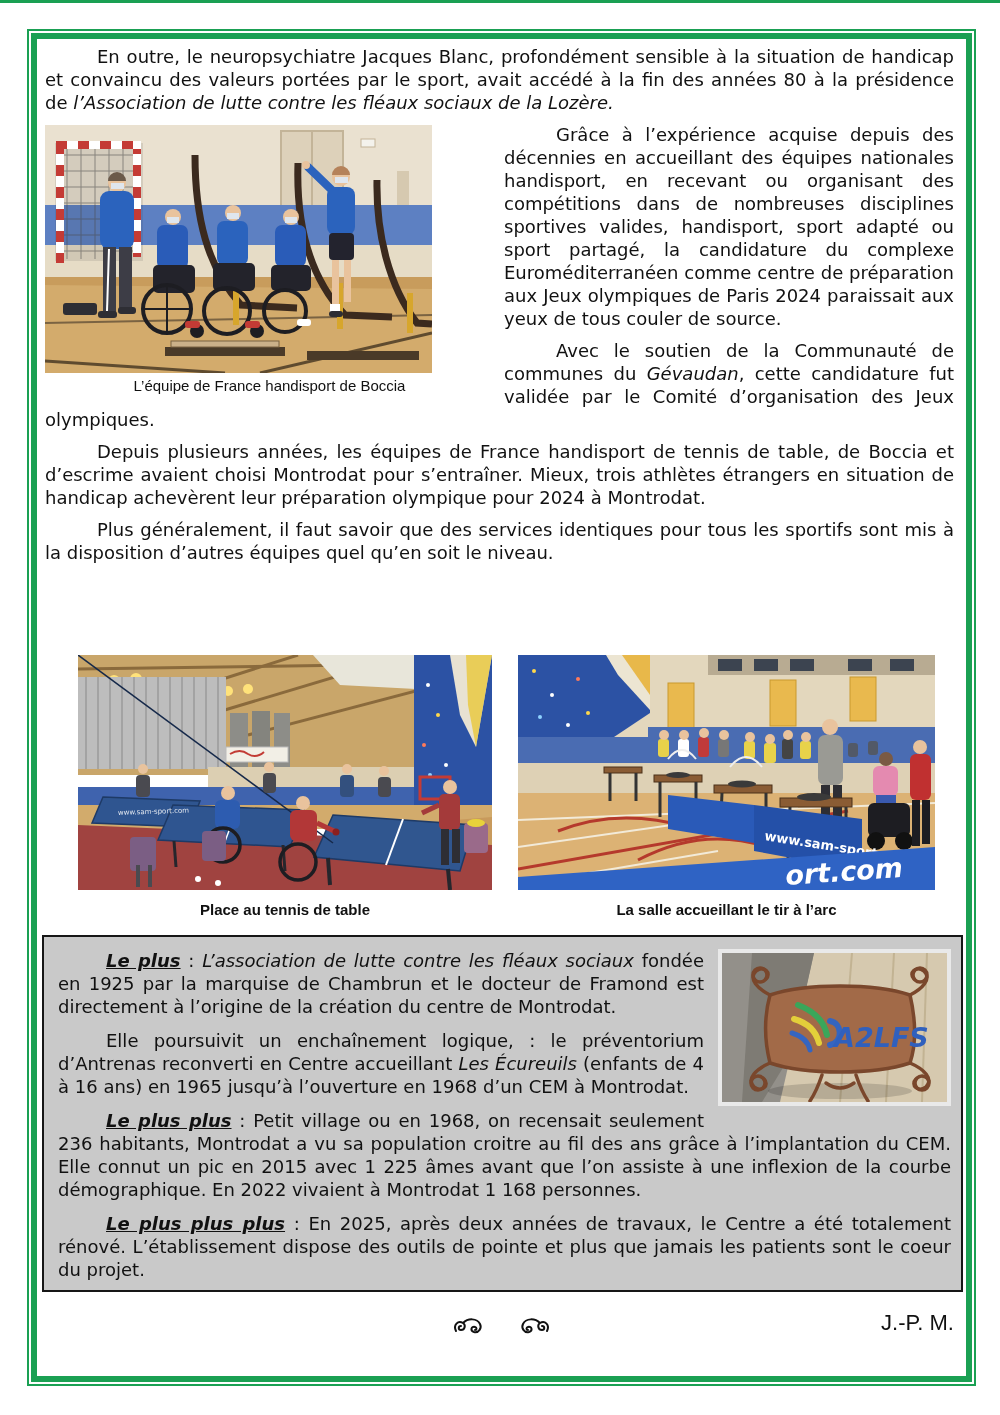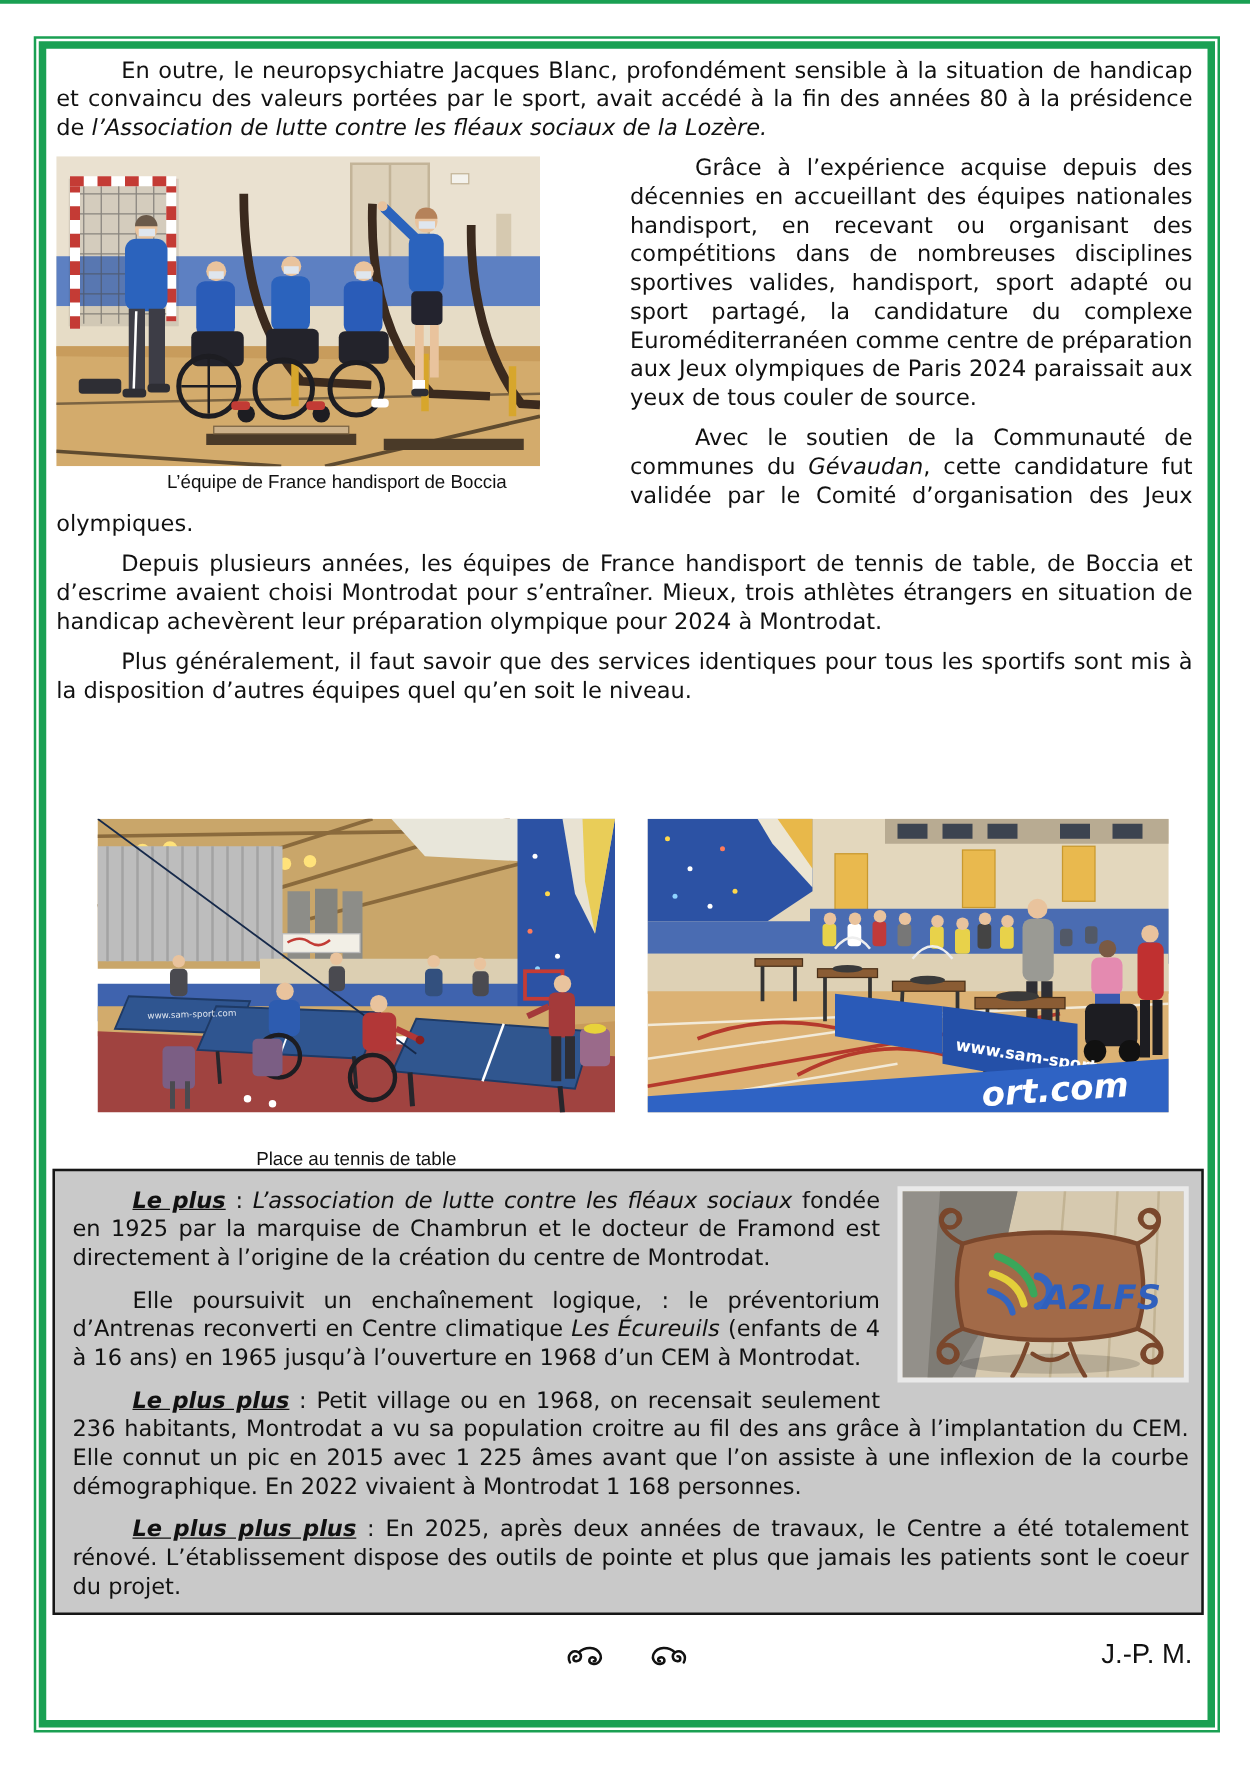--- a/index.html
+++ b/index.html
@@ -16,21 +16,21 @@
   .textflow{position:absolute;left:8px;right:12px;top:6px;}
   p.body{margin:0 0 9px 0;text-align:justify;text-indent:52px;}
   .it{font-style:italic;}
   .fig1{float:left;width:449px;margin:3px 10px 2px 0;}
   .ph{display:block;}
   .figcap{text-align:center;font-size:15px;line-height:19px;margin-top:3px;
     font-family:"Liberation Sans","DejaVu Sans",sans-serif;}
   .photo-row{position:absolute;top:616px;left:0;right:0;height:268px;}
   .fig2{position:absolute;left:41px;top:0;width:414px;}
   .fig3{position:absolute;left:481px;top:0;width:417px;}
-  .photo-row .figcap{margin-top:28px;}
+  .photo-row .figcap{margin-top:10px;font-weight:bold;}
   .info-box{position:absolute;left:5px;top:896px;width:921px;height:357px;
     background:#c9c9c9;border:2px solid #161616;box-sizing:border-box;
     padding:12px 10px 0 14px;}
   .info-box p{margin:0 0 11px 0;text-align:justify;text-indent:48px;}
   .lead{font-weight:bold;font-style:italic;text-decoration:underline;}
   .box-fig{float:right;width:233px;margin:0 0 8px 14px;}
   .box-fig svg{border:4px solid #e9e9e9;display:block;}
   .footer-orn{position:absolute;top:1276px;left:0;right:0;text-align:center;}
   .footer-orn svg{display:inline-block;margin:0 11px;vertical-align:middle;}
   .signature{position:absolute;top:1272px;right:12px;font-size:22px;
@@ -368,20 +368,21 @@
           <ellipse cx="296" cy="142" rx="17" ry="4" fill="#3a3a3a"></ellipse>
         </g>
         <g>
           <polygon points="150,140 236,150 236,188 150,174" fill="#2a5ab8"></polygon>
           <polygon points="236,150 344,164 344,216 236,196" fill="#2450a8"></polygon>
           <text x="246" y="185" font-size="13" font-weight="bold" fill="#ffffff" transform="rotate(9 246 185)">www.sam-sport.com</text>
           <polygon points="0,222 417,192 417,235 0,235" fill="#2f63c4"></polygon>
           <text x="268" y="230" font-size="27" font-weight="bold" font-style="italic" fill="#ffffff" transform="rotate(-4 268 230)">ort.com</text>
         </g>
       </svg>
+      <figcaption class="figcap">La salle accueillant le tir à l’arc</figcaption>
     </figure>
   </div>
 
   <div class="info-box">
     <figure class="box-fig" style="margin:0 0 8px 14px;">
       <svg width="225" height="149" viewBox="0 0 225 149">
         <rect width="225" height="149" fill="#d6c9af"></rect>
         <polygon points="0,0 92,0 58,149 0,149" fill="#93908a"></polygon>
         <polygon points="30,0 92,0 70,100 40,149 20,149" fill="#7e7b74"></polygon>
         <line x1="130" y1="0" x2="118" y2="149" stroke="#c2b393" stroke-width="2"></line>
@@ -407,21 +408,21 @@
           <path d="M72,66 C86,70 94,78 97,90" stroke="#e3cf3a" stroke-width="6"></path>
           <path d="M70,80 C80,83 86,88 88,97" stroke="#3565c0" stroke-width="5"></path>
           <path d="M108,68 C120,70 122,88 108,92" stroke="#3565c0" stroke-width="6"></path>
         </g>
         <text x="112" y="94" font-size="27" font-weight="bold" font-style="italic" fill="#3060bd">A2LFS</text>
       </svg>
     </figure>
 
     <p><span class="lead">Le plus</span><span> : </span><span class="it">L’association de lutte contre les fléaux sociaux</span><span> fondée en 1925 par la marquise de Chambrun et le docteur de Framond est directement à l’origine de la création du centre de Montrodat.</span></p>
 
-    <p><span>Elle poursuivit un enchaînement logique, : le préventorium d’Antrenas reconverti en Centre climatique </span><span class="it">Les Écureuils</span><span> (enfants de 4 à 16 ans) en 1965 jusqu’à l’ouverture en 1968 d’un CEM à Montrodat.</span></p>
+    <p><span>Elle poursuivit un enchaînement logique, : le préventorium d’Antrenas reconverti en Centre accueillant </span><span class="it">Les Écureuils</span><span> (enfants de 4 à 16 ans) en 1965 jusqu’à l’ouverture en 1968 d’un CEM à Montrodat.</span></p>
 
     <p><span class="lead">Le plus plus</span><span> : Petit village ou en 1968, on recensait seulement 236 habitants, Montrodat a vu sa population croitre au fil des ans grâce à l’implantation du CEM. Elle connut un pic en 2015 avec 1 225 âmes avant que l’on assiste à une inflexion de la courbe démographique. En 2022 vivaient à Montrodat 1 168 personnes.</span></p>
 
     <p><span class="lead">Le plus plus plus</span><span> : En 2025, après deux années de travaux, le Centre a été totalement rénové. L’établissement dispose des outils de pointe et plus que jamais les patients sont le coeur du projet.</span></p>
   </div>
 
   <div class="footer-orn">
     <svg width="36" height="24" viewBox="0 0 36 24">
       <path d="M4,15 C1,9 6,4 11,7 C14,9 13,14 9,14 C6,14 6,10 9,10 M11,7 C16,2 25,2 28,8 C30,12 27,17 22,16 C18,15 19,10 23,11 C25,11.5 25,14 23,14" fill="none" stroke="#111" stroke-width="2" stroke-linecap="round"></path>
     </svg>

